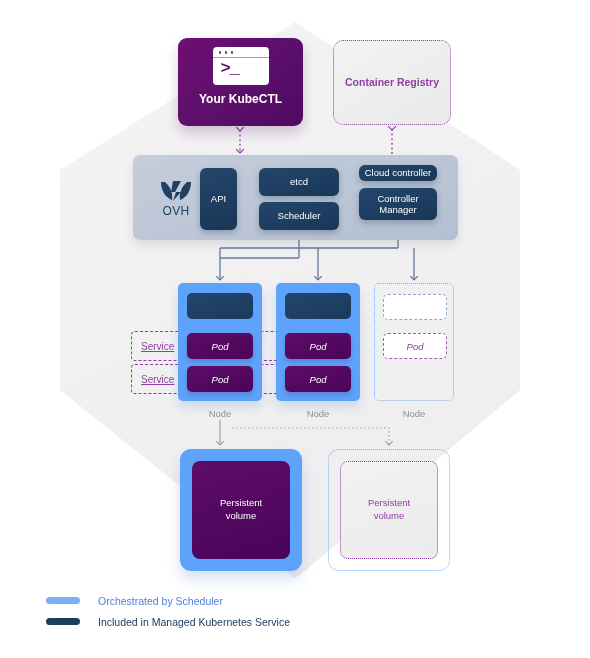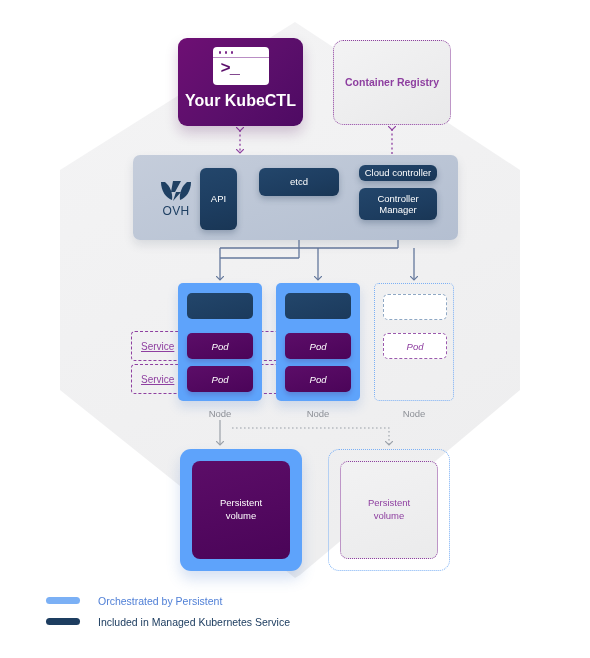--- a/index.html
+++ b/index.html
@@ -70,21 +70,21 @@
     position: absolute;
     left: 8px; top: 12px;
     color: #5b0f6b;
     font-size: 17px;
     font-weight: bold;
     font-family: "Liberation Mono", monospace;
     letter-spacing: -1px;
   }
   .kubectl-label {
     color: #ffffff;
-    font-size: 16px;
+    font-size: 12px;
     font-weight: bold;
     margin-top: 7px;
   }
 
   
   .registry-card {
     left: 333px; top: 40px;
     width: 118px; height: 85px;
     background: linear-gradient(150deg, #f3f3f4 0%, #ededee 60%, #e9e9ea 100%);
     border: 1.6px dotted #8e3fa0;
@@ -360,20 +360,21 @@
     <svg width="34" height="24" viewBox="0 0 34 24">
       <path d="M2,3 C2,12 7,19 13,21 C14,14 11,7 6,3 Z" fill="#1f4063"></path>
       <path d="M14,2 L22,2 L16,13 L22,13 L14,22 L17,13 L12,13 Z" fill="#1f4063"></path>
       <path d="M32,3 C32,12 27,19 21,21 C20,14 23,7 28,3 Z" fill="#1f4063"></path>
     </svg>
     <div class="ovh-text">OVH</div>
   </div>
 
   <div class="box cp-box cp-api">API</div>
   <div class="box cp-box cp-etcd">etcd</div>
+  <div class="box cp-box cp-sched">Scheduler</div>
   <div class="box cp-box cp-cloud">Cloud controller</div>
   <div class="box cp-box cp-ctrlmgr">Controller Manager</div>
 
   <div class="svc-band svc1">
     <span class="svc-label">Service</span>
   </div>
   <div class="svc-band svc2">
     <span class="svc-label">Service</span>
   </div>
 
@@ -411,21 +412,21 @@
       <span>
         <span>Persistent</span><br>
         <span>volume</span>
       </span>
     </div>
   </div>
 
   <div class="legend">
     <div class="legend-row">
       <span class="legend-swatch" style="background:#7bb0f5"></span>
-      <span class="legend-text" style="color:#4f7fd6">Orchestrated by Persistent</span>
+      <span class="legend-text" style="color:#4f7fd6">Orchestrated by Scheduler</span>
     </div>
     <div class="legend-row">
       <span class="legend-swatch" style="background:#1d3d60"></span>
       <span class="legend-text" style="color:#1d3d60">Included in Managed Kubernetes Service</span>
     </div>
   </div>
 
 </div>
 
 </body></html>

